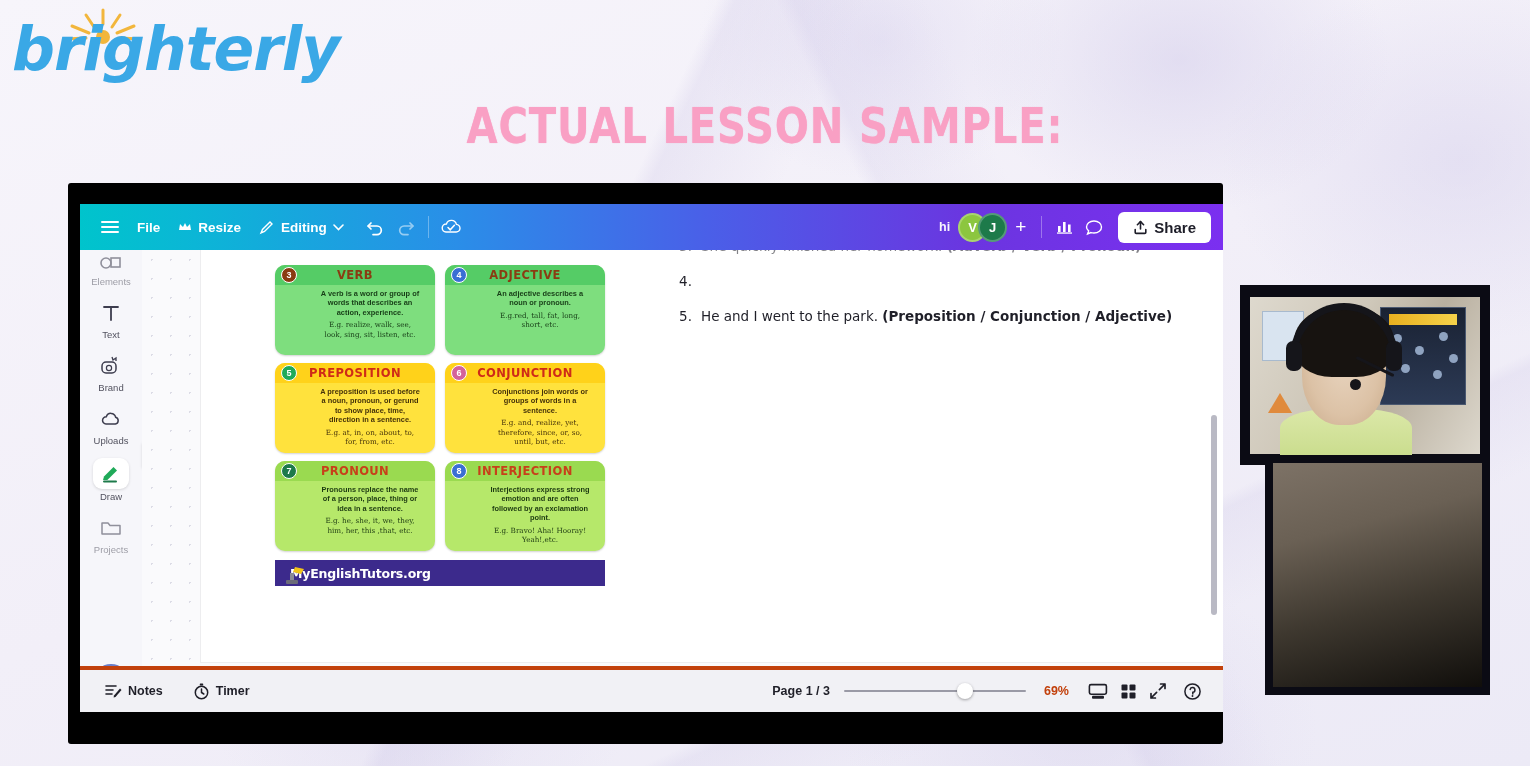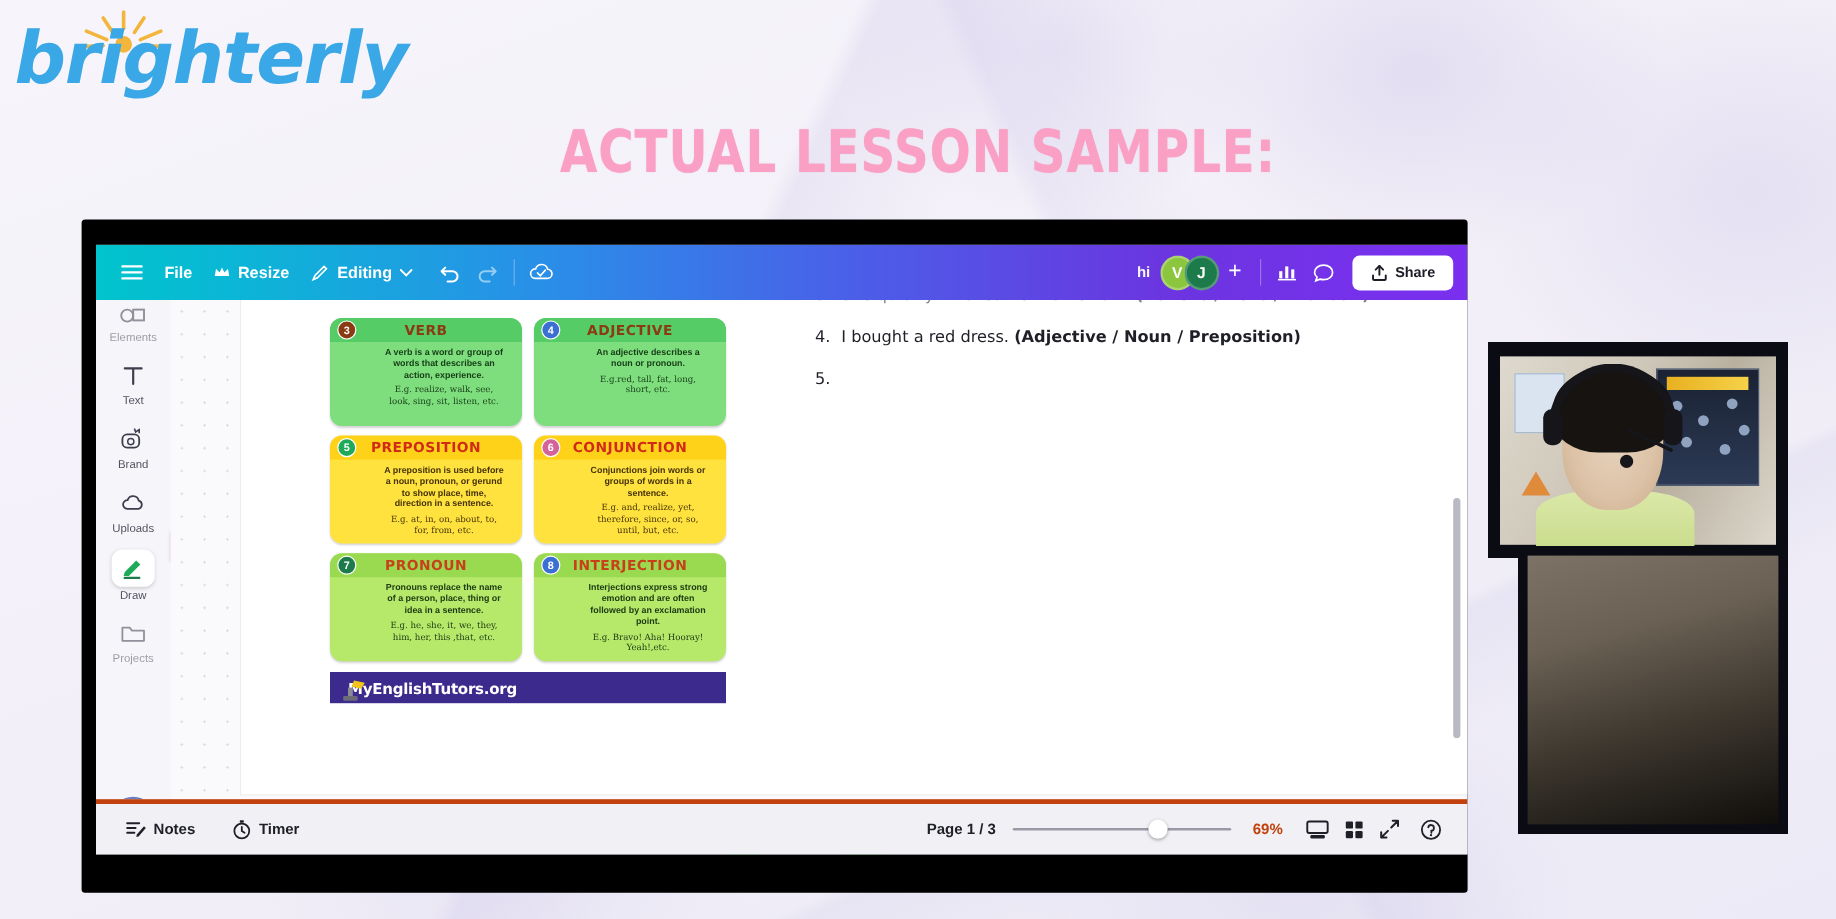--- a/index.html
+++ b/index.html
@@ -93,21 +93,21 @@
   .avatar.v { background:#8cc63f; }
   .avatar.j { background:#1d7a4a; margin-left:-9px; }
   .plus-btn { font-size:19px; font-weight:400; color:#fff; padding:2px 8px; cursor:pointer;}
   .icon-btn {
     width:30px; height:30px; display:flex; align-items:center; justify-content:center;
     border-radius:5px; cursor:pointer;
   }
   #share-btn {
     display:flex; align-items:center; gap:6px;
     background:#fff; color:#1d1d28;
-    font-size:12px; font-weight:700;
+    font-size:15px; font-weight:700;
     border-radius:6px; padding:7px 15px; margin-left:9px; cursor:pointer;
   }
 
   
   #rail {
     position:absolute; left:0; top:46px; width:62px; height:462px;
     background:#f6f6fa;
     display:flex; flex-direction:column; align-items:center;
     padding-top:2px;
   }
@@ -567,24 +567,24 @@
   <div id="canvas-area">
     <div id="doc">
 
       <div id="quiz">
         <div class="qline cut">
           <span class="num">3.</span>
           <span><span>She quickly finished her homework. </span><b>(Adverb / Verb / Pronoun)</b></span>
         </div>
         <div class="qline">
           <span class="num">4.</span>
-          <span><span>I bought a red dress. </span><b>(Adjective / Noun / Preposition)</b></span>
         </div>
         <div class="qline">
           <span class="num">5.</span>
+          <span><span>He and I went to the park. </span><b>(Preposition / Conjunction / Adjective)</b></span>
         </div>
       </div>
 
       <div id="poster">
 
         <div class="card green" style="left:12px;top:18px;width:160px;height:90px">
           <div class="head">
             <span class="badge" style="background:#8a3b12">3</span>
             <span class="title">VERB</span>
           </div>

